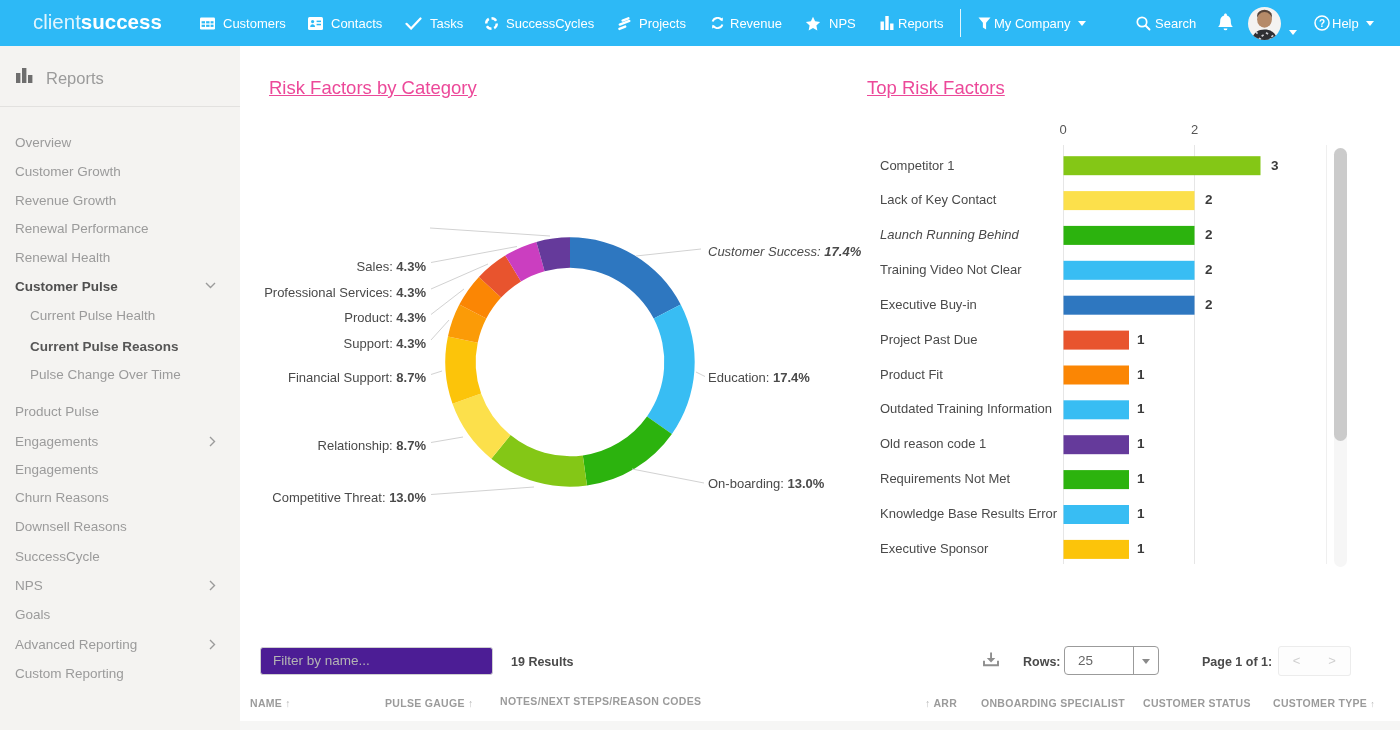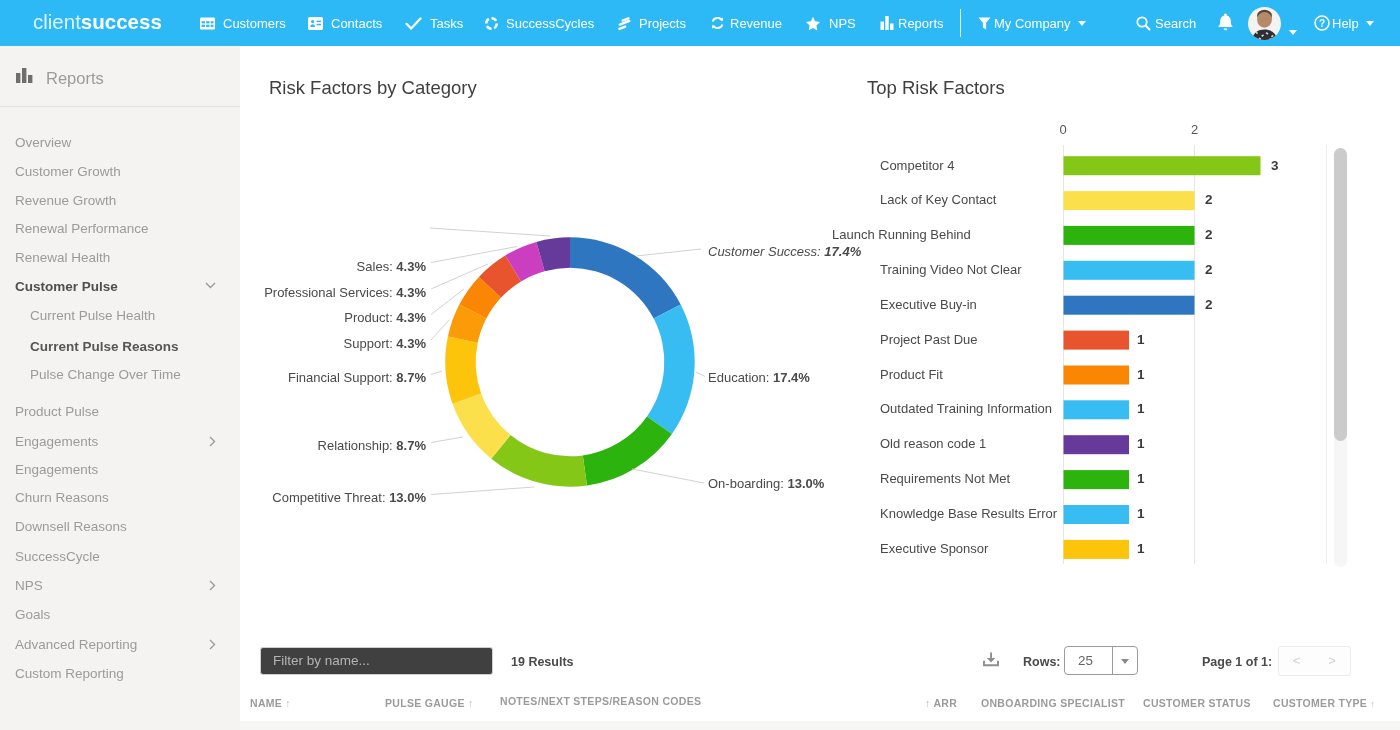--- a/index.html
+++ b/index.html
@@ -20,30 +20,30 @@
 
 
 #sidebar { position:absolute; left:0; top:46px; width:240px; height:684px; background:#f4f3f1; }
 #sbhead { position:absolute; left:0; top:0; width:240px; height:61px; border-bottom:1px solid #e2e1df; }
 #sbhead .t { position:absolute; left:46px; top:23px; font-size:16.5px; color:#9b9b9b; }
 .sbitem { position:absolute; left:15px; font-size:13.5px; color:#9b9b9b; white-space:nowrap; }
 .sbitem.sub { left:30px; }
 .sbitem.bold { font-weight:700; color:#4f4f4f; }
 
 
-.title { position:absolute; font-size:18.5px; color:#404040; font-weight:400; }
+.title { position:absolute; font-size:18.5px; color:#ec4899; font-weight:400;text-decoration:underline; }
 .plabel { position:absolute; font-size:13px; color:#4a4a4a; white-space:nowrap; }
 .plabel b { font-weight:700; }
 .blabel { position:absolute; font-size:13px; color:#4a4a4a; white-space:nowrap; }
 .bval { position:absolute; font-size:13.5px; font-weight:700; color:#3b3b3b; }
 
 
-#filter { position:absolute; left:260px; top:647px; width:233px; height:28px; border:1px solid #cfcfcf; border-radius:3px; background:#404040; color:#b4b4b4; font-size:13.5px; padding-left:12px; line-height:26px; }
+#filter { position:absolute; left:260px; top:647px; width:233px; height:28px; border:1px solid #cfcfcf; border-radius:3px; background:#4c1d95; color:#b4b4b4; font-size:13.5px; padding-left:12px; line-height:26px; }
 .toolbold { position:absolute; font-size:12.5px; font-weight:700; color:#4a4a4a; }
-#rowsbox { position:absolute; left:1064px; top:646px; width:74px; height:29px; border:1px solid #9b9b9b; border-radius:4px; background:#fff; }
+#rowsbox { position:absolute; left:1064px; top:646px; width:95px; height:29px; border:1px solid #9b9b9b; border-radius:4px; background:#fff; }
 #rowsbox .v { position:absolute; left:13px; top:6px; font-size:13.5px; color:#666; }
 #rowsbox .sep { position:absolute; right:24px; top:0; width:1px; height:27px; background:#9b9b9b; }
 #rowsbox .c { position:absolute; right:8px; top:12px; width:0; height:0; border-left:4.5px solid transparent; border-right:4.5px solid transparent; border-top:5px solid #8a8a8a; }
 .pgbtn { position:absolute; top:646px; width:37px; height:30px; border:1px solid #ececec; background:#fdfdfd; color:#cfcfcf; font-size:13px; text-align:center; line-height:28px; }
 .thead { position:absolute; top:697px; font-size:10.5px; font-weight:700; color:#9b9b9b; letter-spacing:0.3px; white-space:nowrap; }
 .thead .arr { color:#b9b9b9; font-weight:400; }
 #rowstripe { position:absolute; left:240px; top:721px; width:1160px; height:9px; background:#f6f6f5; }
 </style>
 </head>
 <body>
@@ -246,23 +246,23 @@
     <rect x="1063.5" y="435.2" width="65.5" height="19" fill="#653a9b"></rect>
     <rect x="1063.5" y="470.1" width="65.5" height="19" fill="#2cb30e"></rect>
     <rect x="1063.5" y="505.0" width="65.5" height="19" fill="#38bdf3"></rect>
     <rect x="1063.5" y="539.9" width="65.5" height="19" fill="#fcc40a"></rect>
   </g>
 
   <rect x="1334" y="148" width="13" height="419" rx="6.5" fill="#f6f6f6"></rect>
   <rect x="1334" y="148" width="13" height="293" rx="6.5" fill="#cbcbcb"></rect>
 </svg>
 
-<div class="blabel" style="left:880px; top:158px;">Competitor 4</div>
+<div class="blabel" style="left:880px; top:158px;">Competitor 1</div>
 <div class="blabel" style="left:880px; top:192px;">Lack of Key Contact</div>
-<div class="blabel" style="left:832px; top:227px;">Launch Running Behind</div>
+<div class="blabel" style="left:880px; top:227px;font-style:italic;">Launch Running Behind</div>
 <div class="blabel" style="left:880px; top:262px;">Training Video Not Clear</div>
 <div class="blabel" style="left:880px; top:297px;">Executive Buy-in</div>
 <div class="blabel" style="left:880px; top:332px;">Project Past Due</div>
 <div class="blabel" style="left:880px; top:367px;">Product Fit</div>
 <div class="blabel" style="left:880px; top:401px;">Outdated Training Information</div>
 <div class="blabel" style="left:880px; top:436px;">Old reason code 1</div>
 <div class="blabel" style="left:880px; top:471px;">Requirements Not Met</div>
 <div class="blabel" style="left:880px; top:506px;">Knowledge Base Results Error</div>
 <div class="blabel" style="left:880px; top:541px;">Executive Sponsor</div>
 <div class="bval" style="left:1271px; top:158px;">3</div>

